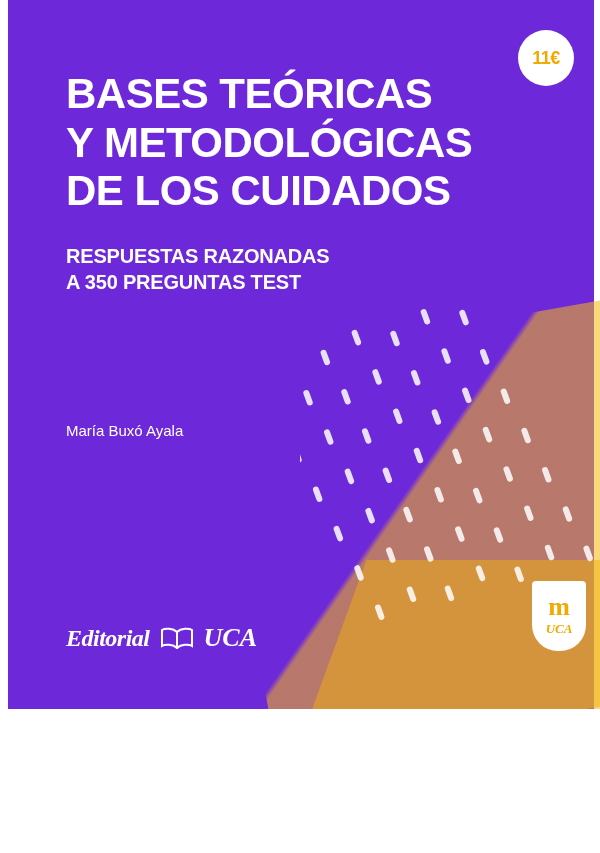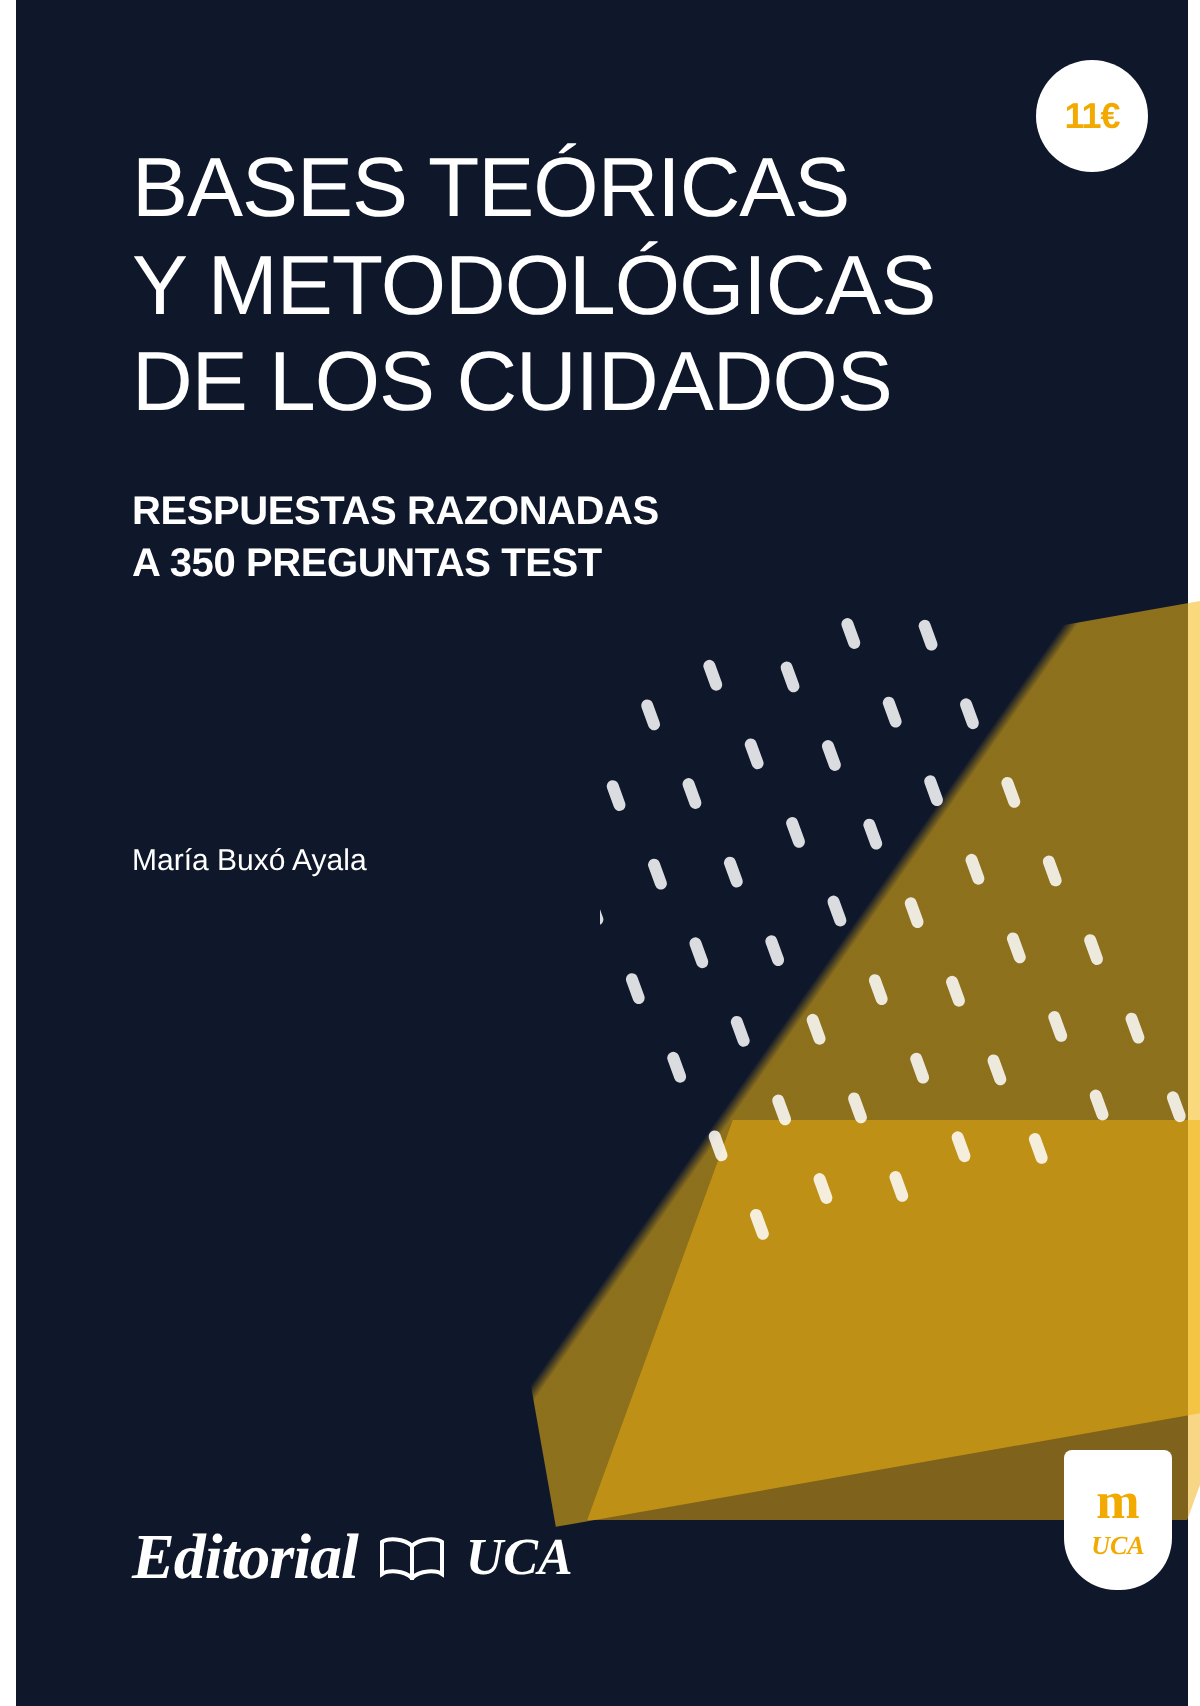--- a/index.html
+++ b/index.html
@@ -6,22 +6,22 @@
     margin: 0;
     padding: 0;
     background: #ffffff;
   }
   body {
     font-family: "Liberation Sans", sans-serif;
   }
   .cover {
     position: relative;
     width: 600px;
-    height: 853px;
-    background: #0f172a;
+    height: 709px;
+    background: #6d28d9;
     overflow: hidden;
   }
   
   .left-strip {
     position: absolute;
     left: 0;
     top: 0;
     width: 8px;
     height: 853px;
     background: #ffffff;
@@ -81,21 +81,21 @@
   }
   .title-block {
     position: absolute;
     left: 66px;
     top: 70px;
     width: 470px;
   }
   .main-title {
     font-size: 42px;
     line-height: 1.16;
-    font-weight: normal;
+    font-weight: bold;
     color: #ffffff;
     letter-spacing: -0.5px;
     margin: 0;
     text-transform: uppercase;
   }
   .subtitle {
     margin: 28px 0 0 0;
     font-size: 20px;
     line-height: 1.28;
     font-weight: bold;
@@ -120,21 +120,21 @@
     left: 66px;
     bottom: 56px;
     width: 300px;
   }
   .pub-row {
     display: flex;
     align-items: center;
     gap: 10px;
   }
   .pub-editorial {
-    font-size: 32px;
+    font-size: 24px;
     color: #ffffff;
     font-style: italic;
     font-family: "Liberation Serif", serif;
     font-weight: bold;
     letter-spacing: -0.5px;
   }
   .pub-uca {
     font-size: 26px;
     color: #ffffff;
     font-style: italic;

